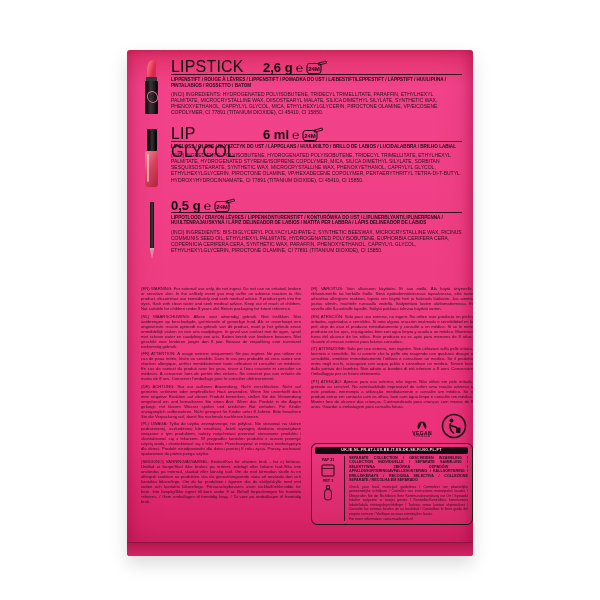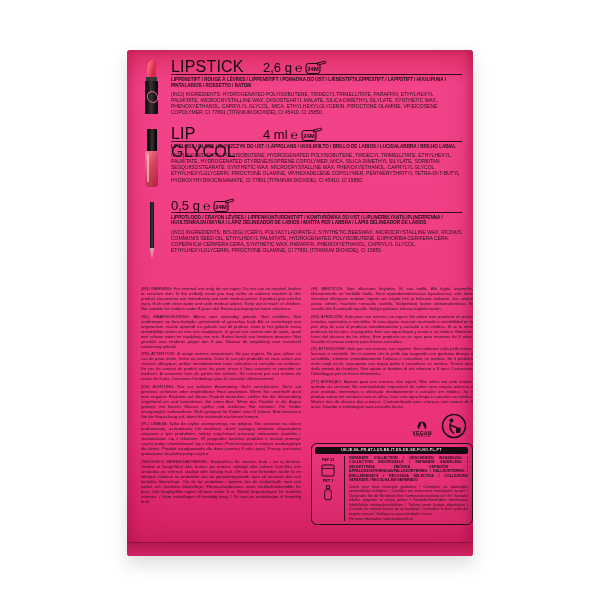--- a/index.html
+++ b/index.html
@@ -21,21 +21,21 @@
     border-top:1px solid rgba(60,0,25,.45);border-radius:0 0 3px 3px;
   }
   
   .sections{position:absolute;left:11px;top:8px;right:11px;}
   .section{display:flex;gap:6px;margin-bottom:9px;}
   .imgcol{width:27px;flex:none;display:flex;justify-content:center;align-items:flex-start;padding-top:2px;}
   .textcol{flex:1;min-width:0;}
   .hrow{display:flex;align-items:baseline;height:15px;}
   .sec-title{width:92px;flex:none;font-size:16px;font-weight:400;letter-spacing:.2px;color:#14090d;}
   .sizegrp{display:flex;align-items:baseline;gap:3px;}
-  .sec-size{font-size:13px;font-weight:400;color:#14090d;}
+  .sec-size{font-size:13px;font-weight:700;color:#14090d;}
   .esign{font-size:12px;color:#14090d;}
   .paoicon{position:relative;top:2px;}
   .divider{border:none;border-top:1px solid rgba(15,5,10,.85);margin:1px 0 2px 0;}
   .sec-langs{font-size:4.6px;font-weight:700;line-height:5.6px;color:#1c1014;margin-bottom:3px;}
   .sec-ingr{font-size:5px;line-height:6.1px;color:#241419;text-align:left;}
   
   .lipstick{width:15px;}
   .lipstick .bullet{width:9px;height:17px;margin:0 auto;background:linear-gradient(105deg,#f9677d 20%,#d8294b 70%);border-radius:55% 20% 4% 4% / 60% 25% 2% 2%;}
   .lipstick .collar{width:11px;height:4px;margin:0 auto;background:#3a3438;}
   .lipstick .tube{width:13px;height:33px;margin:0 auto;background:linear-gradient(90deg,#0c0a0c 10%,#3c3236 45%,#0c0a0c 90%);border-radius:1px;position:relative;}
@@ -113,21 +113,21 @@
           <div class="cap"></div>
           <div class="body">
               <div class="shine"></div>
             </div>
         </div>
       </div>
       <div class="textcol">
         <div class="hrow">
           <span class="sec-title">LIP GLYCOL</span>
           <span class="sizegrp">
-            <span class="sec-size">4 ml</span>
+            <span class="sec-size">6 ml</span>
             <span class="esign">℮</span>
             <span class="paoicon">
               <svg width="21" height="14" viewBox="0 0 21 14">
                 <path d="M12 3.2 L20 1 L20.6 3 L12.6 5.2 Z" fill="none" stroke="#14090d" stroke-width="0.9"></path>
                 <rect x="1" y="3.5" width="14" height="10" rx="2.5" fill="none" stroke="#14090d" stroke-width="1"></rect>
                 <text x="8" y="11" text-anchor="middle" font-size="6" font-weight="bold" fill="#14090d" font-family="Liberation Sans, sans-serif">24M</text>
               </svg>
             </span>
           </span>
         </div>

